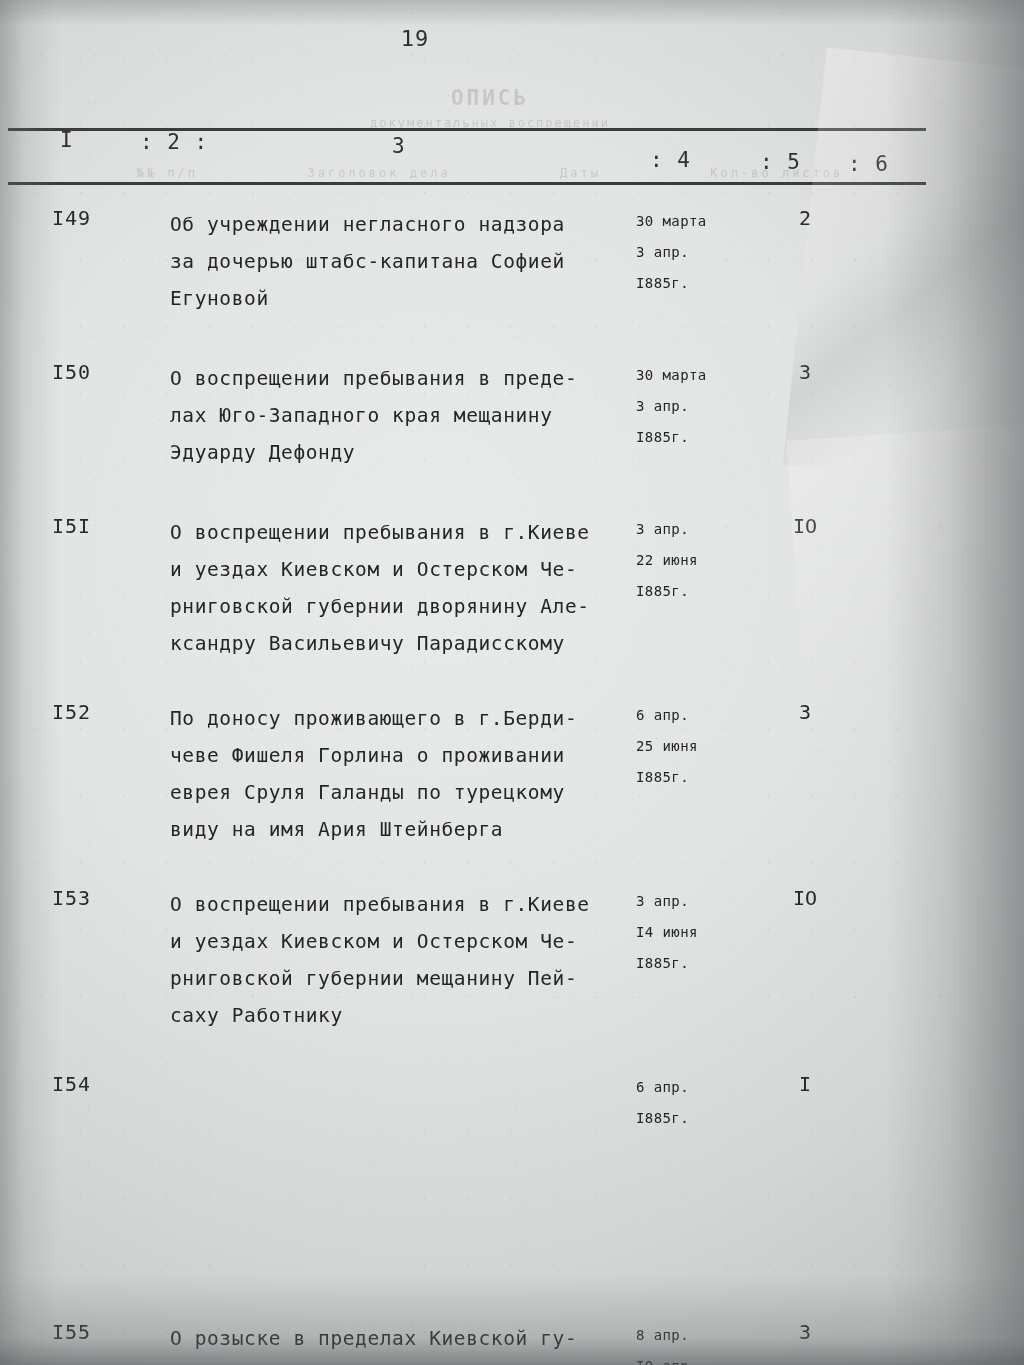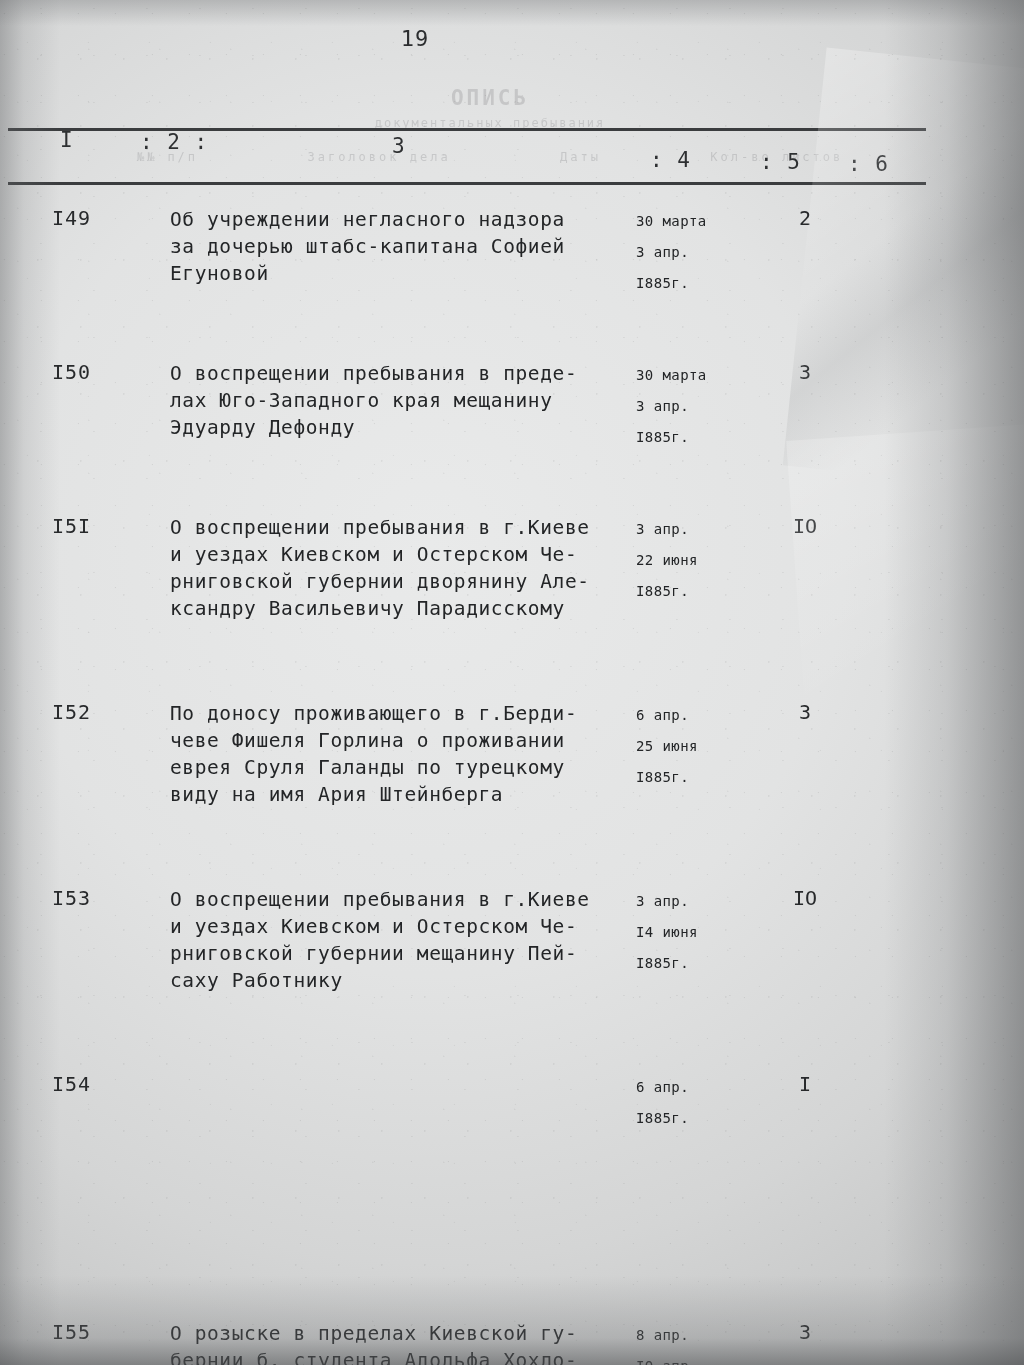--- a/index.html
+++ b/index.html
@@ -86,21 +86,21 @@
     letter-spacing: 2px;
     font-weight: normal;
     display: block;
     margin-top: 6px;
   }
   .bleed .b3 {
     display: flex;
     justify-content: space-around;
     font-size: 12px;
     font-weight: normal;
-    margin-top: 20px;
+    margin-top: 36px;
     padding: 0 60px;
     gap: 36px;
   }
 
   
   .page-number {
     position: absolute;
     top: 26px;
     left: 0;
     width: 830px;
@@ -148,21 +148,21 @@
     font-size: 20px;
     color: #27292b;
     letter-spacing: 1px;
   }
   .cell-desc {
     position: absolute;
     left: 170px;
     top: 0;
     width: 470px;
     font-size: 19.5px;
-    line-height: 27px;
+    line-height: 37px;
     color: #232527;
     letter-spacing: 0.6px;
     white-space: pre-line;
   }
   .cell-dates {
     position: absolute;
     left: 636px;
     top: 0;
     width: 130px;
     font-size: 14px;
@@ -196,21 +196,21 @@
     background-size: 37px 41px, 53px 47px, 61px 59px, 43px 67px, 71px 53px;
   }
 </style>
 </head>
 <body>
 
 <div class="scan">
 
   <div class="bleed">
     <span>ОПИСЬ</span>
-    <span class="b2">документальных пребывания</span>
+    <span class="b2">документальных воспрещении</span>
     <span class="b3">
       <span>№№ п/п</span>
       <span>Заголовок дела</span>
       <span>Даты</span>
       <span>Кол-во листов</span>
     </span>
   </div>
 
   <div class="page-number">19</div>
 

